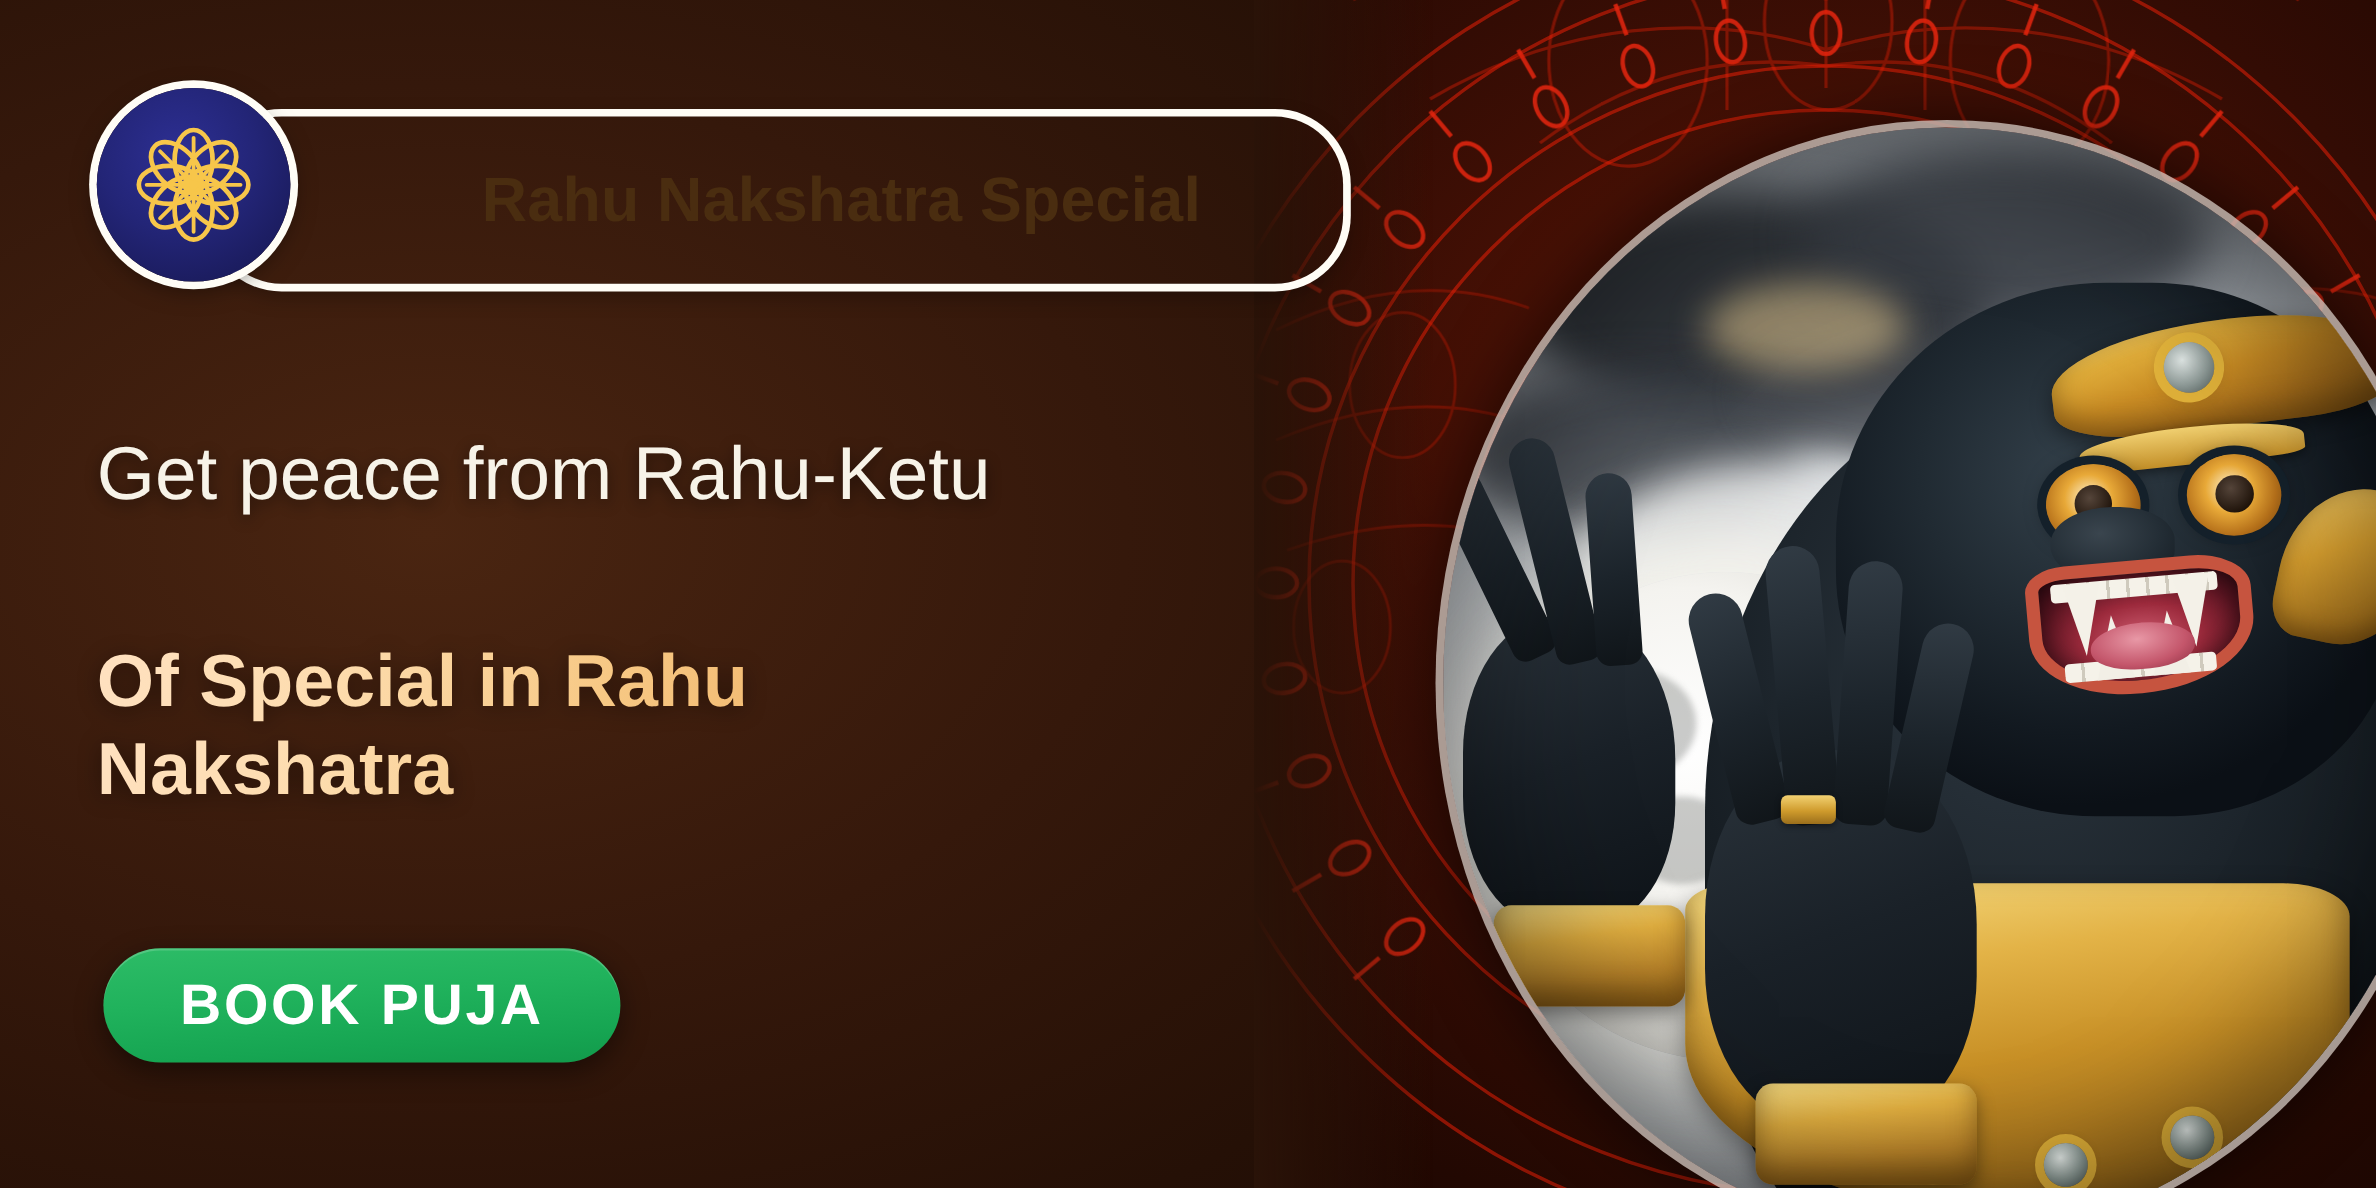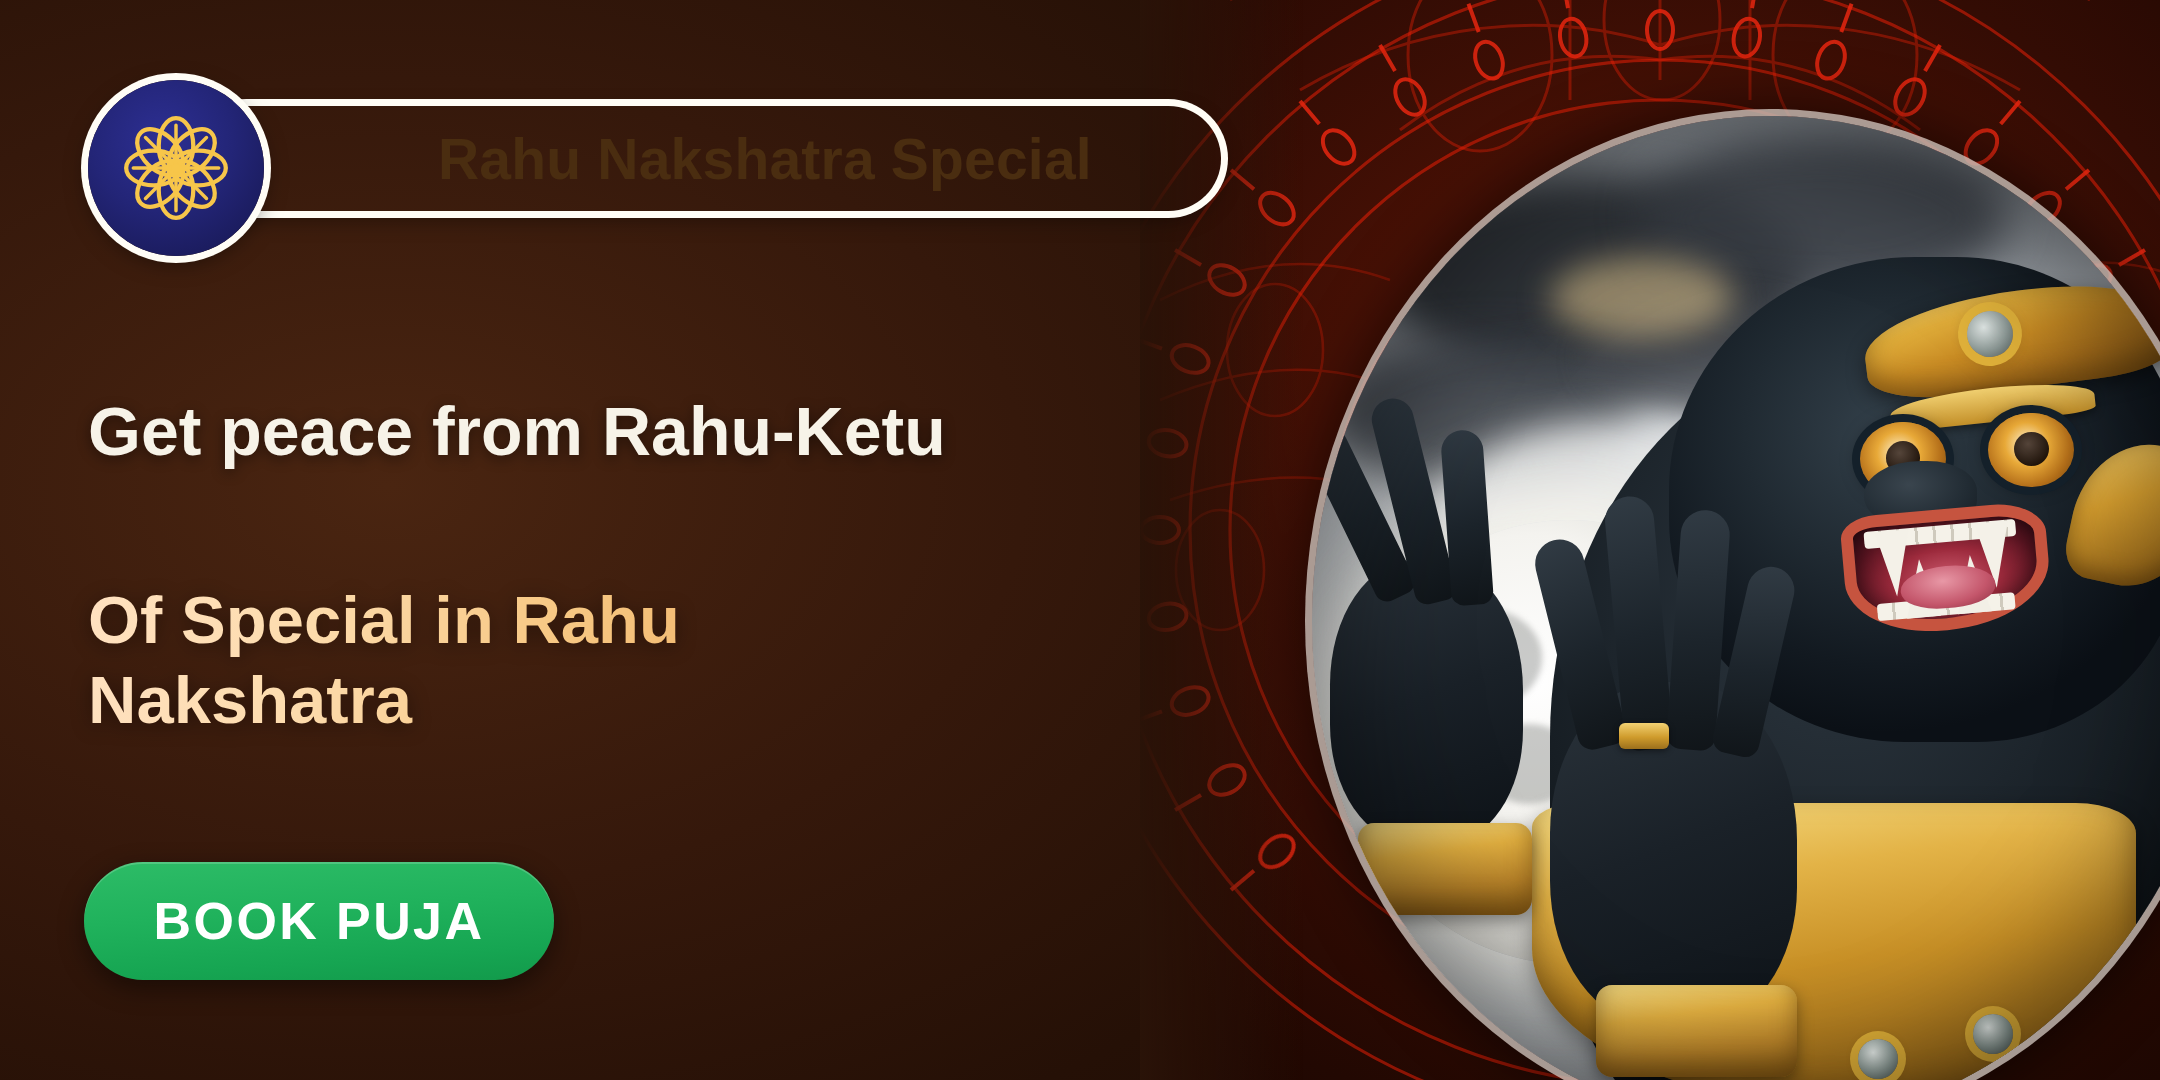--- a/index.html
+++ b/index.html
@@ -150,47 +150,47 @@
   .content{ position:absolute; left:0; top:0; width:1180px; height:1080px; z-index:20; }
 
   .badge-row{ position:absolute; left:88px; top:80px; height:176px; }
   .logo-circle{
     position:absolute; left:0; top:0; width:176px; height:176px; border-radius:50%;
     background:radial-gradient(circle at 42% 34%, #2d2f93 0%, #232577 46%, #1b1c5e 78%, #14144a 100%);
     box-shadow:0 0 0 7px #fffdf6, 0 6px 22px rgba(0,0,0,.5);
     z-index:3; display:flex; align-items:center; justify-content:center;
   }
   .badge-pill{
-    position:absolute; left:106px; top:26px; width:1027px; height:105px;
+    position:absolute; left:106px; top:26px; width:1027px; height:152px;
     border-radius:62px;
     background:linear-gradient(178deg,#fcc63f 0%, #fbcb4c 26%, #fcd濃 0%, #fcd167 52%, #fde0a0 82%, #fdecc8 100%);
     box-shadow:0 0 0 7px #fffdf6, 0 7px 22px rgba(0,0,0,.42);
     z-index:2;
     display:flex; align-items:center;
   }
   .badge-text{
     margin-left:244px; font-size:57px; font-weight:700; letter-spacing:.2px;
     color:#4a2d10; white-space:nowrap;
   }
 
   .headline{
     position:absolute; left:88px; top:392px; width:1000px;
-    font-size:68px; line-height:1.16; font-weight:700; color:#f7f3e8;
+    font-size:68px; line-height:1.16; font-weight:400; color:#f7f3e8;
     text-shadow:0 3px 14px rgba(0,0,0,.45);
   }
   .subhead{
     position:absolute; left:88px; top:580px; width:960px;
     font-size:67px; line-height:1.2; font-weight:700;
     background:linear-gradient(98deg,#ffe1c0 0%, #fddcae 22%, #f7c884 48%, #f0b469 72%, #eaa85c 100%);
     -webkit-background-clip:text; background-clip:text;
     -webkit-text-fill-color:transparent; color:transparent;
     filter:drop-shadow(0 3px 10px rgba(0,0,0,.4));
   }
   .cta{
-    position:absolute; left:84px; top:862px; width:470px; height:118px;
+    position:absolute; left:94px; top:862px; width:470px; height:104px;
     border:0; border-radius:60px; cursor:pointer;
     background:linear-gradient(176deg,#2dbc67 0%, #20b25c 42%, #16a552 78%, #129a4b 100%);
     box-shadow:0 8px 26px rgba(0,0,0,.45), inset 0 2px 0 rgba(255,255,255,.18);
     color:#ffffff; font-size:52px; font-weight:700; letter-spacing:2.4px;
     font-family:"Liberation Sans", sans-serif;
     display:flex; align-items:center; justify-content:center;
   }
 </style>
 </head>
 <body>

